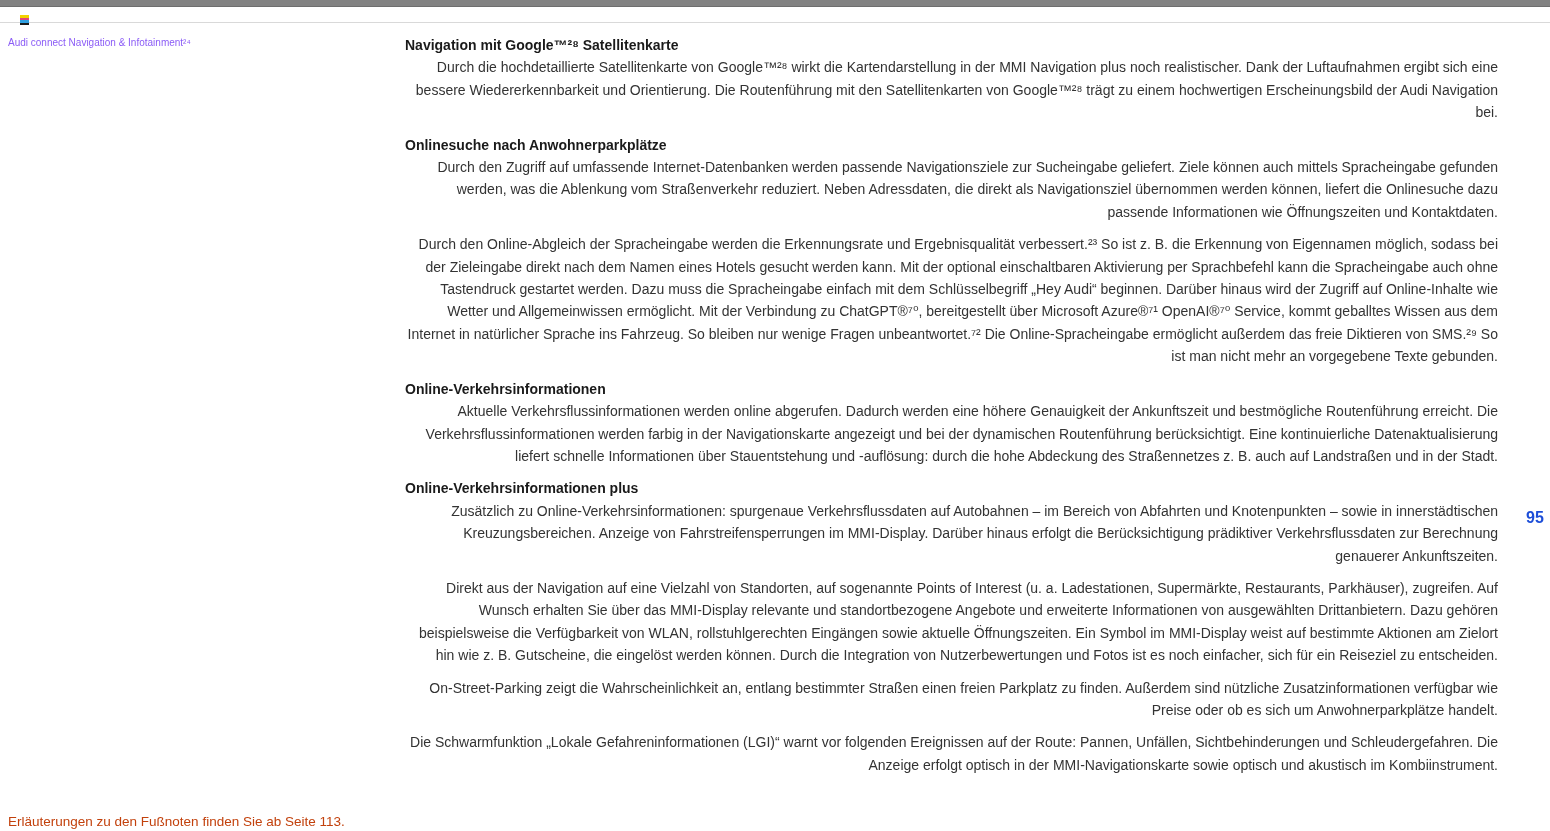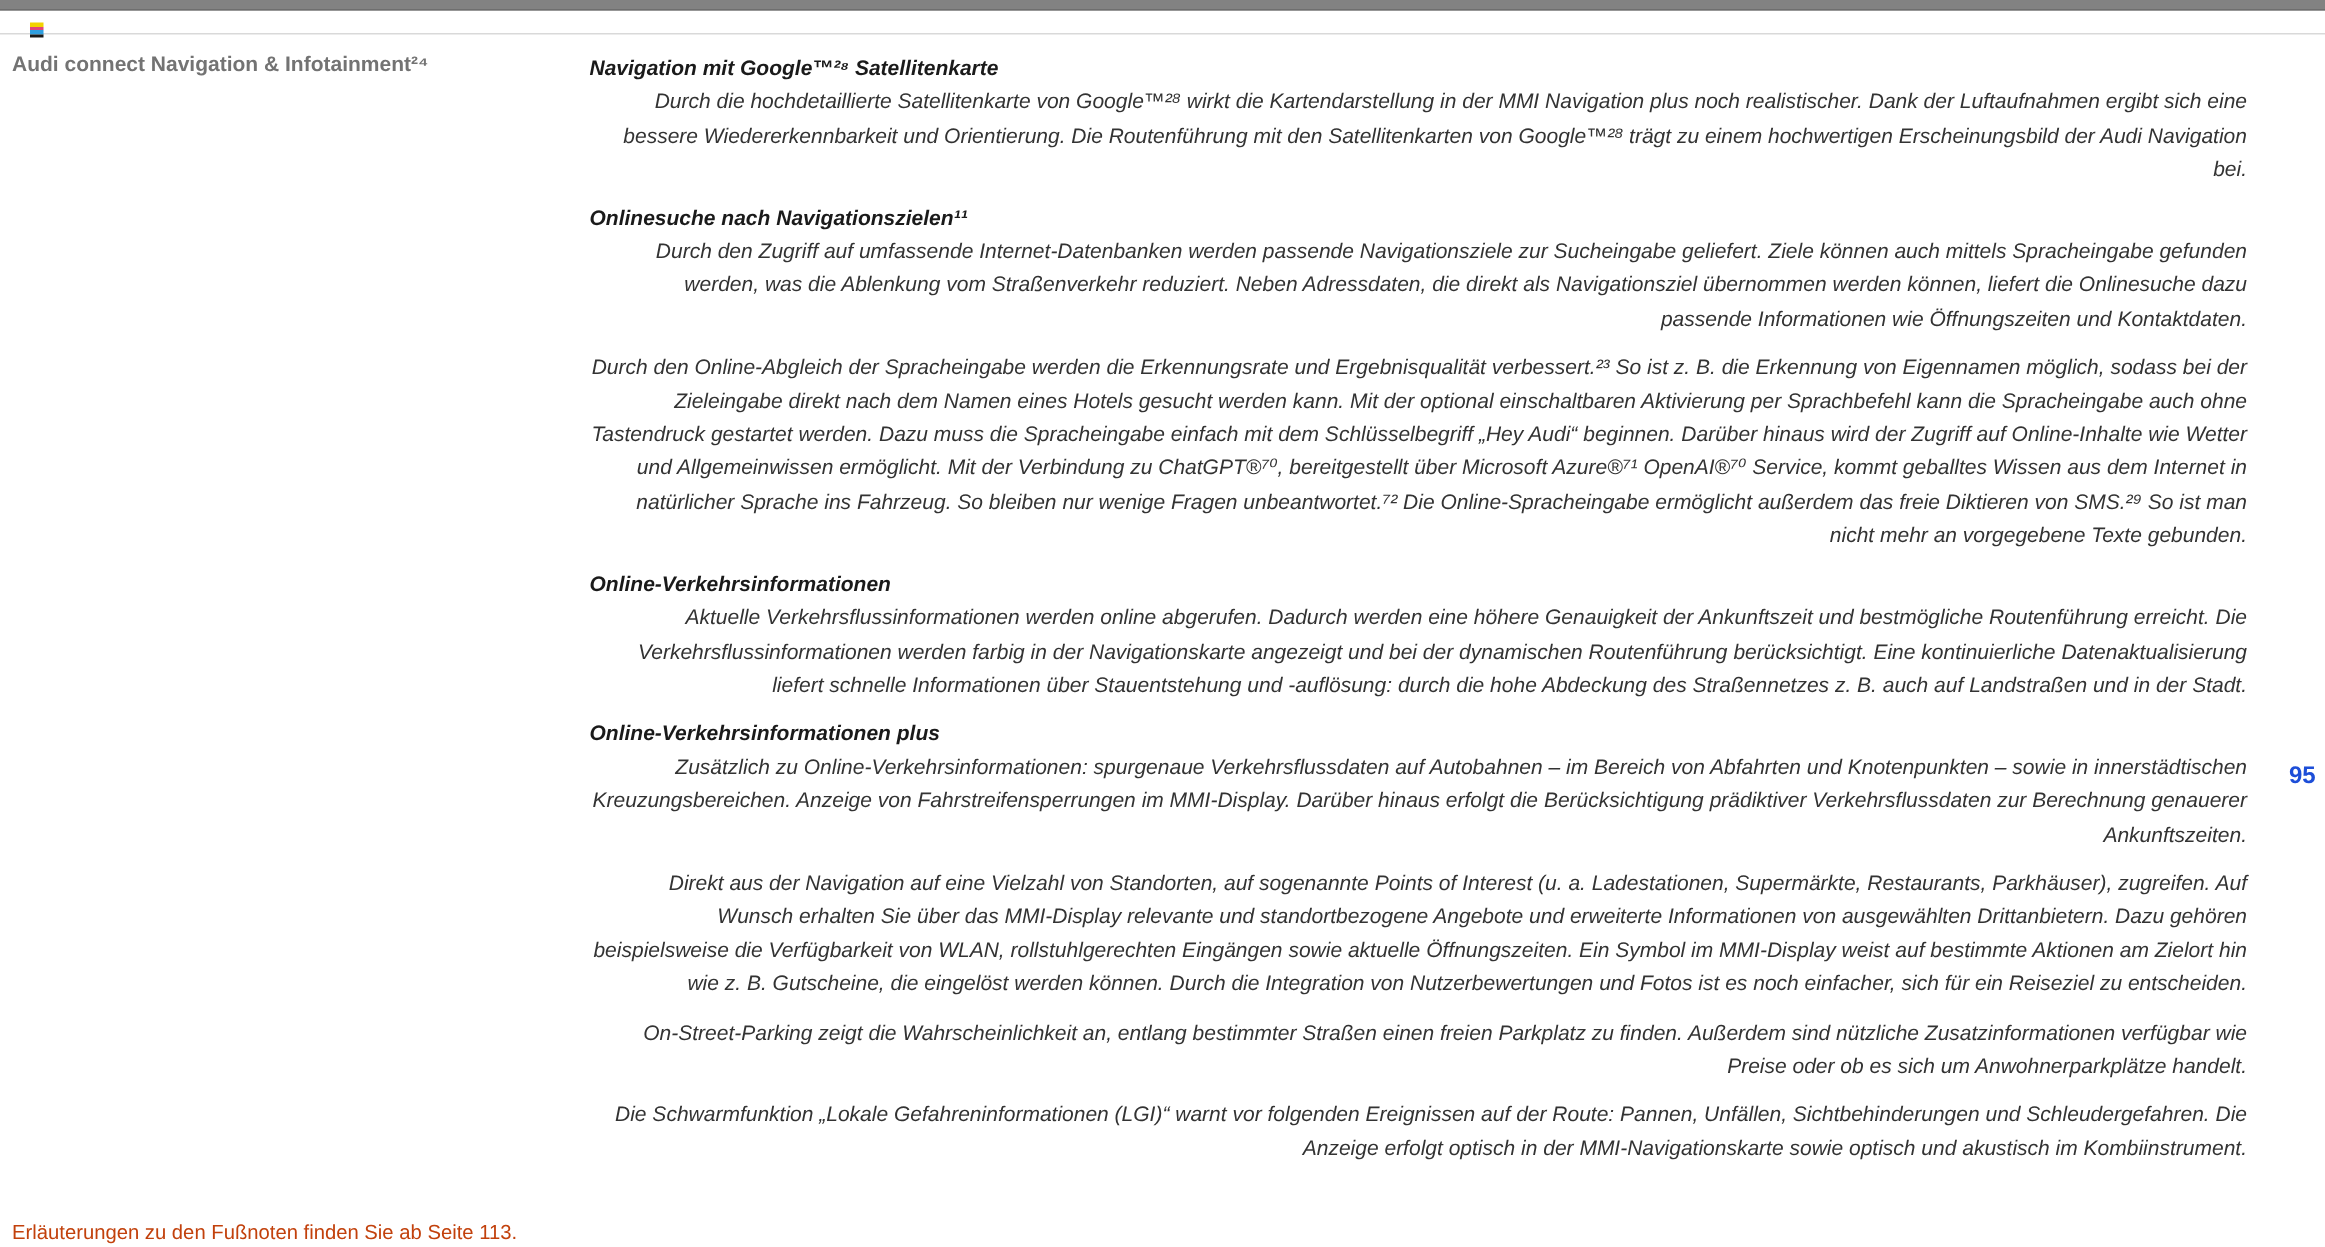--- a/index.html
+++ b/index.html
@@ -35,31 +35,31 @@
     position: absolute;
     left: 20px; top: 15px;
     width: 9px; height: 10px;
     display: flex;
     flex-direction: column;
   }
   .reg-mark .stripe { flex: 1; }
   .doc-title {
     position: absolute;
     left: 8px; top: 34px;
-    font-size: 14px;
-    font-weight: bold;
-    color: #737373;
+    font-size: 10px;
+    font-weight: normal;
+    color: #8b5cf6;
     line-height: 17px;
   }
   .main-col {
     position: absolute;
     left: 393px; top: 34px;
     width: 1105px;
   }
-  .sec { margin: 0 0 10px 0; font-style: italic; }
+  .sec { margin: 0 0 10px 12px; }
   .sec h3 {
     margin: 0;
     font-size: 14px;
     font-weight: bold;
     color: #1a1a1a;
     line-height: 22.4px;
   }
   .sec p {
     margin: 0;
     font-size: 14px;
@@ -98,21 +98,21 @@
 <div class="doc-title">Audi connect Navigation &amp; Infotainment²⁴</div>
 
 <div class="main-col">
 
   <section class="sec">
     <h3>Navigation mit Google™²⁸ Satellitenkarte</h3>
     <p>Durch die hochdetaillierte Satellitenkarte von Google™²⁸ wirkt die Kartendarstellung in der MMI Navigation plus noch realistischer. Dank der Luftaufnahmen ergibt sich eine bessere Wiedererkennbarkeit und Orientierung. Die Routenführung mit den Satellitenkarten von Google™²⁸ trägt zu einem hochwertigen Erscheinungsbild der Audi Navigation bei.</p>
   </section>
 
   <section class="sec">
-    <h3>Onlinesuche nach Navigationszielen¹¹</h3>
+    <h3>Onlinesuche nach Anwohnerparkplätze</h3>
     <p>Durch den Zugriff auf umfassende Internet-Datenbanken werden passende Navigationsziele zur Sucheingabe geliefert. Ziele können auch mittels Spracheingabe gefunden werden, was die Ablenkung vom Straßenverkehr reduziert. Neben Adressdaten, die direkt als Navigationsziel übernommen werden können, liefert die Onlinesuche dazu passende Informationen wie Öffnungszeiten und Kontaktdaten.</p>
   </section>
 
   <section class="sec">
     <p>Durch den Online-Abgleich der Spracheingabe werden die Erkennungsrate und Ergebnisqualität verbessert.²³ So ist z. B. die Erkennung von Eigennamen möglich, sodass bei der Zieleingabe direkt nach dem Namen eines Hotels gesucht werden kann. Mit der optional einschaltbaren Aktivierung per Sprachbefehl kann die Spracheingabe auch ohne Tastendruck gestartet werden. Dazu muss die Spracheingabe einfach mit dem Schlüsselbegriff „Hey Audi“ beginnen. Darüber hinaus wird der Zugriff auf Online-Inhalte wie Wetter und Allgemeinwissen ermöglicht. Mit der Verbindung zu ChatGPT®⁷⁰, bereitgestellt über Microsoft Azure®⁷¹ OpenAI®⁷⁰ Service, kommt geballtes Wissen aus dem Internet in natürlicher Sprache ins Fahrzeug. So bleiben nur wenige Fragen unbeantwortet.⁷² Die Online-Spracheingabe ermöglicht außerdem das freie Diktieren von SMS.²⁹ So ist man nicht mehr an vorgegebene Texte gebunden.</p>
   </section>
 
   <section class="sec">
     <h3>Online-Verkehrsinformationen</h3>
     <p>Aktuelle Verkehrsflussinformationen werden online abgerufen. Dadurch werden eine höhere Genauigkeit der Ankunftszeit und bestmögliche Routenführung erreicht. Die Verkehrsflussinformationen werden farbig in der Navigationskarte angezeigt und bei der dynamischen Routenführung berücksichtigt. Eine kontinuierliche Datenaktualisierung liefert schnelle Informationen über Stauentstehung und -auflösung: durch die hohe Abdeckung des Straßennetzes z. B. auch auf Landstraßen und in der Stadt.</p>

